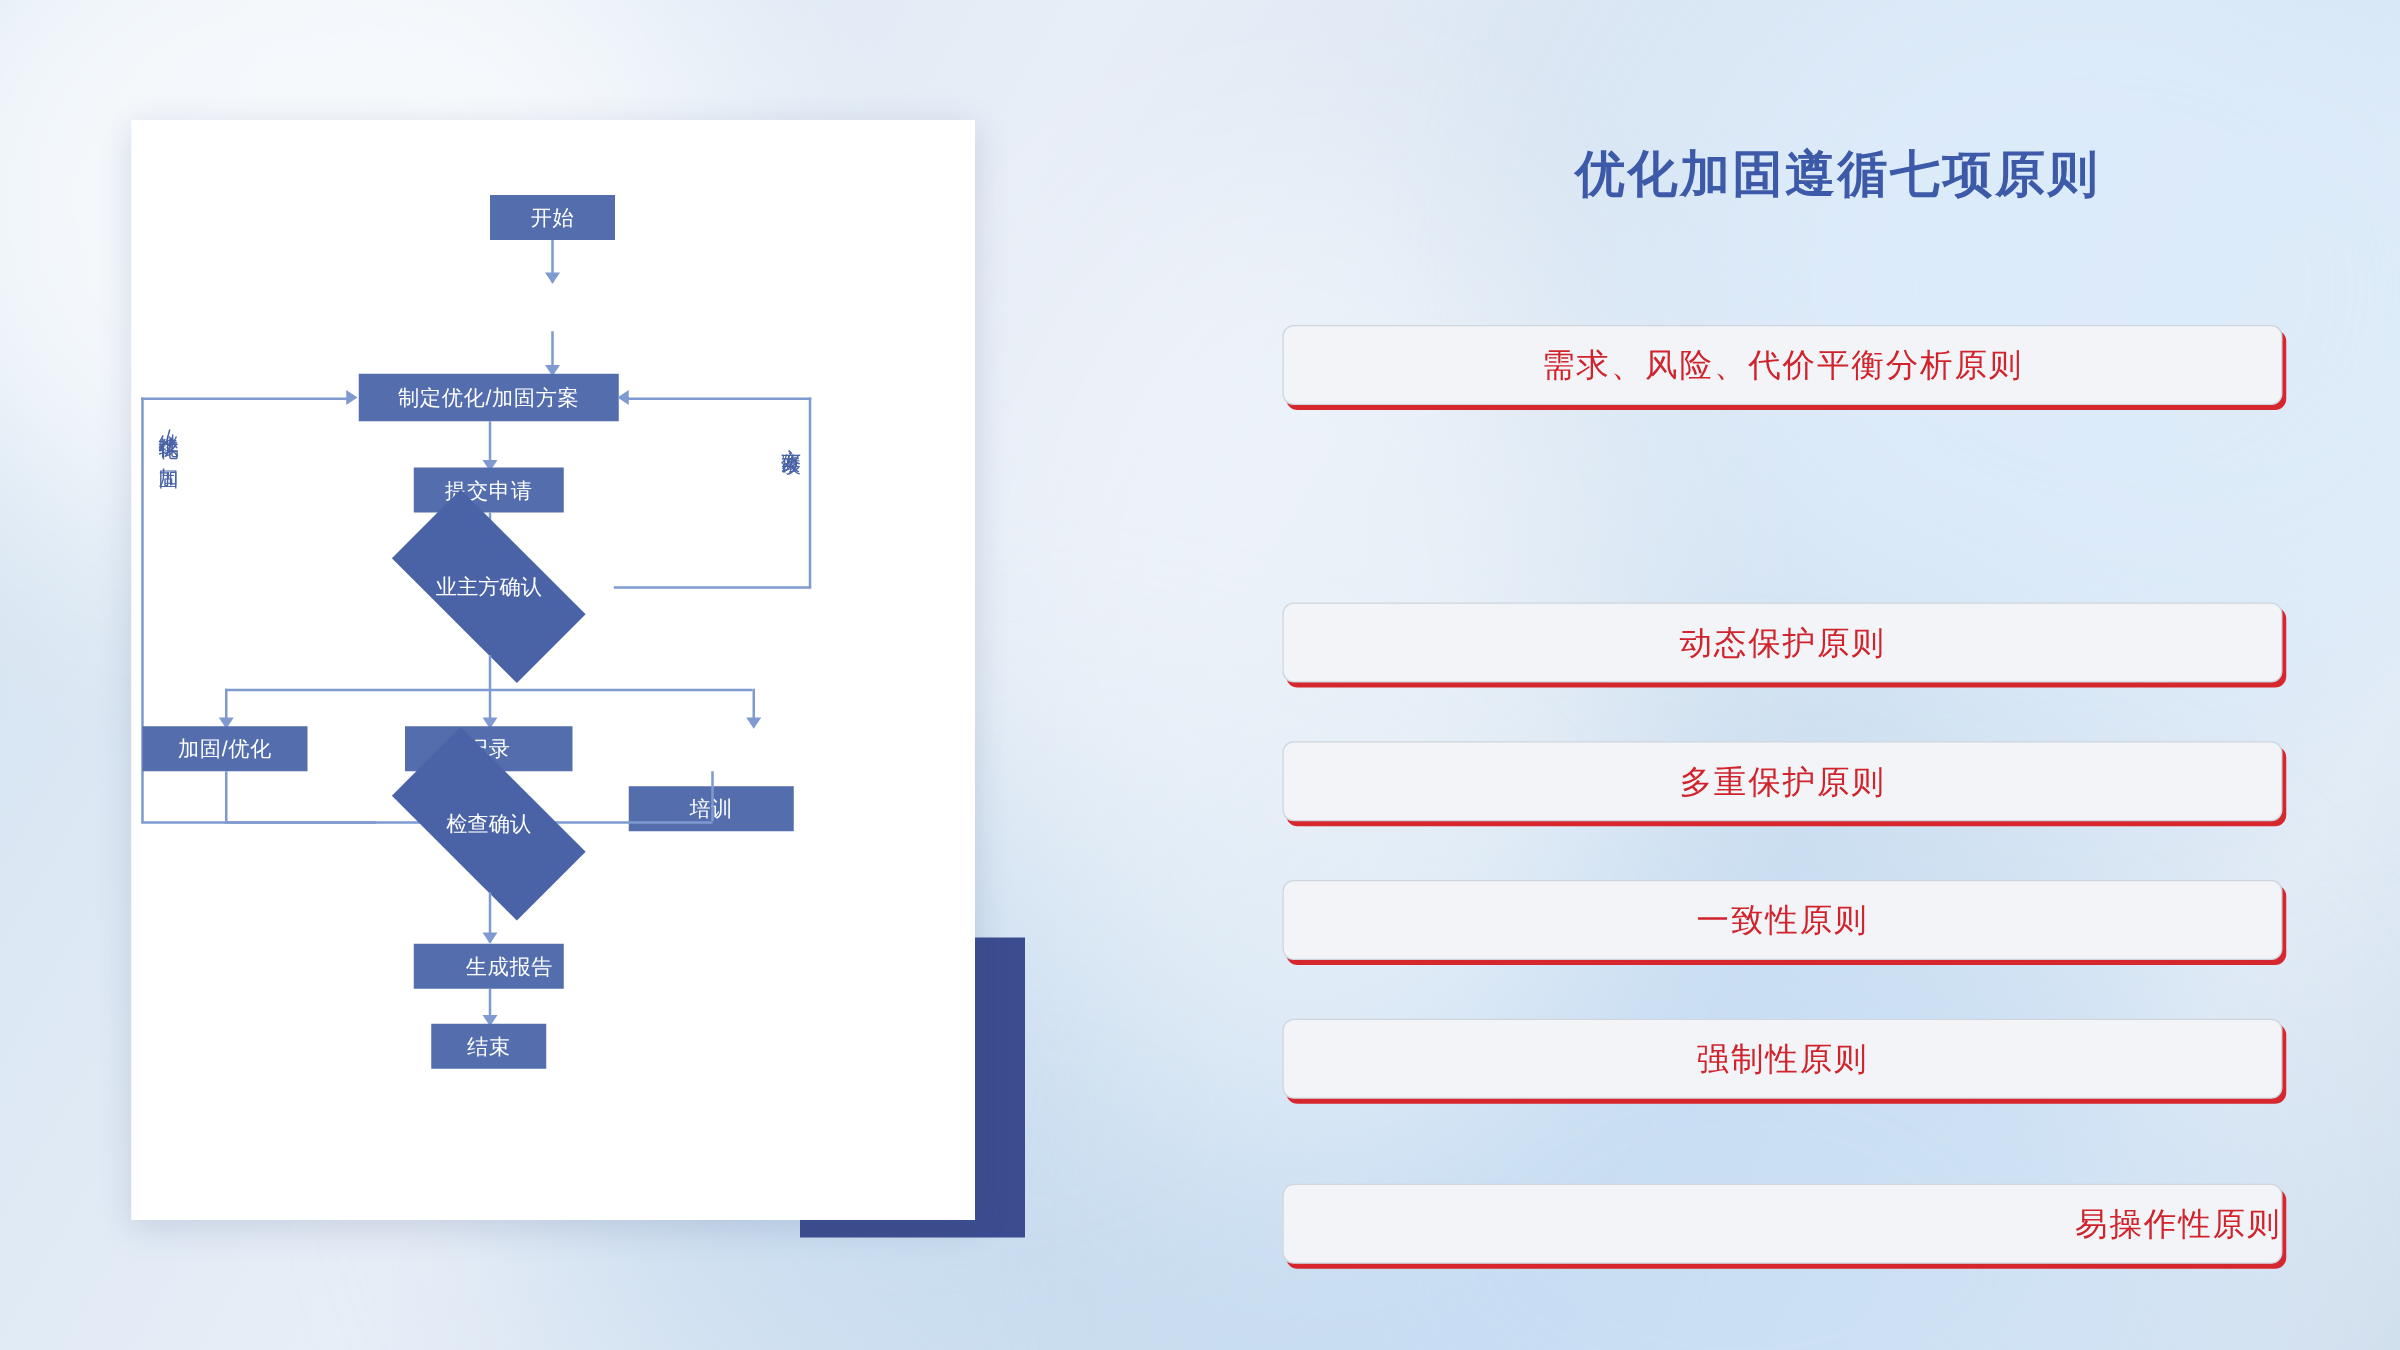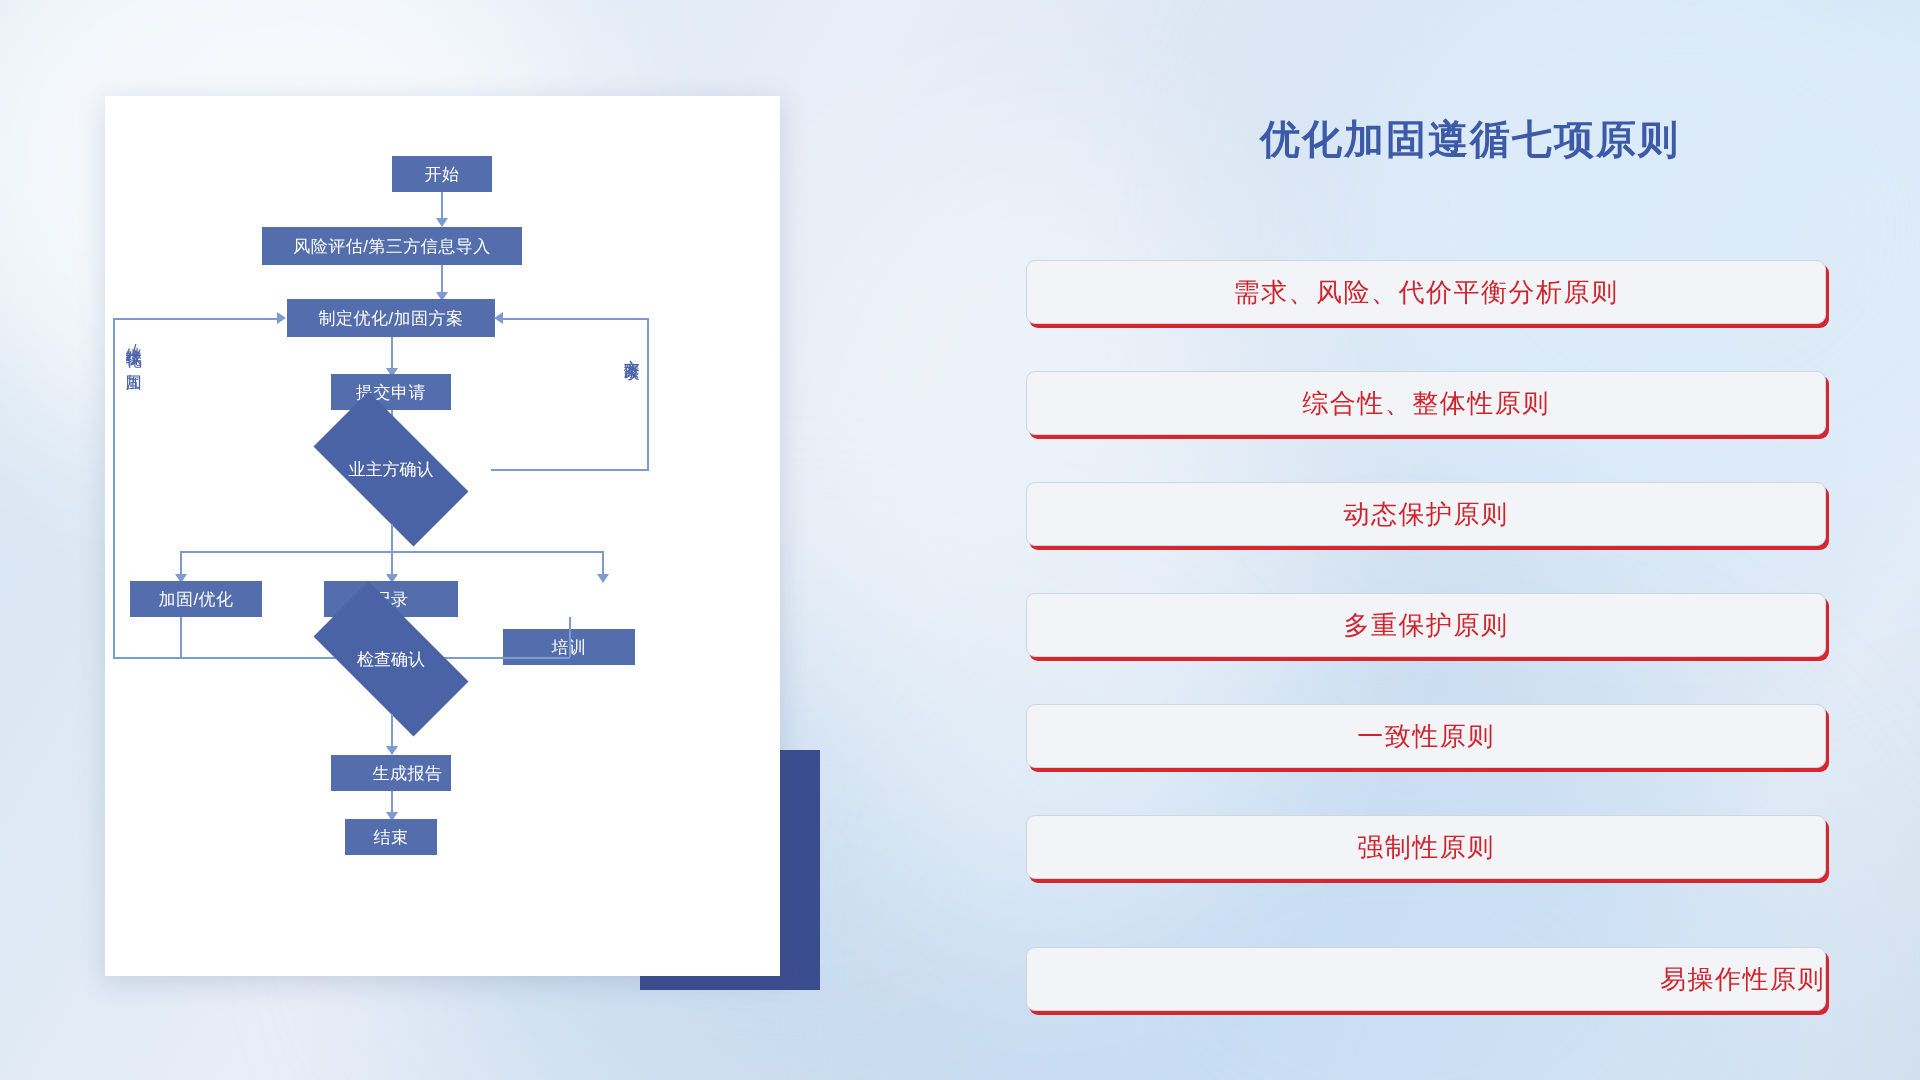--- a/index.html
+++ b/index.html
@@ -168,23 +168,20 @@
 
   <div class="card-shadow"></div>
   <div class="flow-card">
 
     <div class="node" style="left:287px; top:60px; width:100px; height:36px;">
       <span>开始</span>
     </div>
     <div class="line v" style="left:336px; top:96px; height:34px;"></div>
     <div class="arrow-down" style="left:331px; top:122px;"></div>
 
-    <div class="node" style="left:157px; top:131px; width:260px; height:38px;">
-      <span>风险评估/第三方信息导入</span>
-    </div>
     <div class="line v" style="left:336px; top:169px; height:34px;"></div>
     <div class="arrow-down" style="left:331px; top:196px;"></div>
 
     <div class="node" style="left:182px; top:203px; width:208px; height:38px;">
       <span>制定优化/加固方案</span>
     </div>
     <div class="line v" style="left:286px; top:241px; height:38px;"></div>
     <div class="arrow-down" style="left:281px; top:272px;"></div>
 
     <div class="node" style="left:226px; top:278px; width:120px; height:36px;">
@@ -212,21 +209,21 @@
 
     <div class="line v" style="left:286px; top:428px; height:28px;"></div>
     <div class="line h" style="left:75px; top:455px; width:422px;"></div>
     <div class="line v" style="left:75px; top:455px; height:30px;"></div>
     <div class="line v" style="left:286px; top:455px; height:30px;"></div>
     <div class="line v" style="left:497px; top:455px; height:30px;"></div>
     <div class="arrow-down" style="left:70px; top:478px;"></div>
     <div class="arrow-down" style="left:281px; top:478px;"></div>
     <div class="arrow-down" style="left:492px; top:478px;"></div>
 
-    <div class="node" style="left:9px; top:485px; width:132px; height:36px;margin-left:16px;">
+    <div class="node" style="left:9px; top:485px; width:132px; height:36px;">
       <span>加固/优化</span>
     </div>
 
     <div class="node" style="left:219px; top:485px; width:134px; height:36px;">
       <span>记录</span>
     </div>
 
     <div class="node" style="left:398px; top:485px; width:132px; height:36px;margin-top:48px;">
       <span>培训</span>
     </div>
@@ -258,23 +255,20 @@
       <span>结束</span>
     </div>
 
   </div>
 
   <div class="right-title">优化加固遵循七项原则</div>
 
   <div class="principle" style="top:240px;">
     <span>需求、风险、代价平衡分析原则</span>
   </div>
-  <div class="principle" style="top:351px;">
-    <span>综合性、整体性原则</span>
-  </div>
   <div class="principle" style="top:462px;">
     <span>动态保护原则</span>
   </div>
   <div class="principle" style="top:573px;">
     <span>多重保护原则</span>
   </div>
   <div class="principle" style="top:684px;">
     <span>一致性原则</span>
   </div>
   <div class="principle" style="top:795px;">

